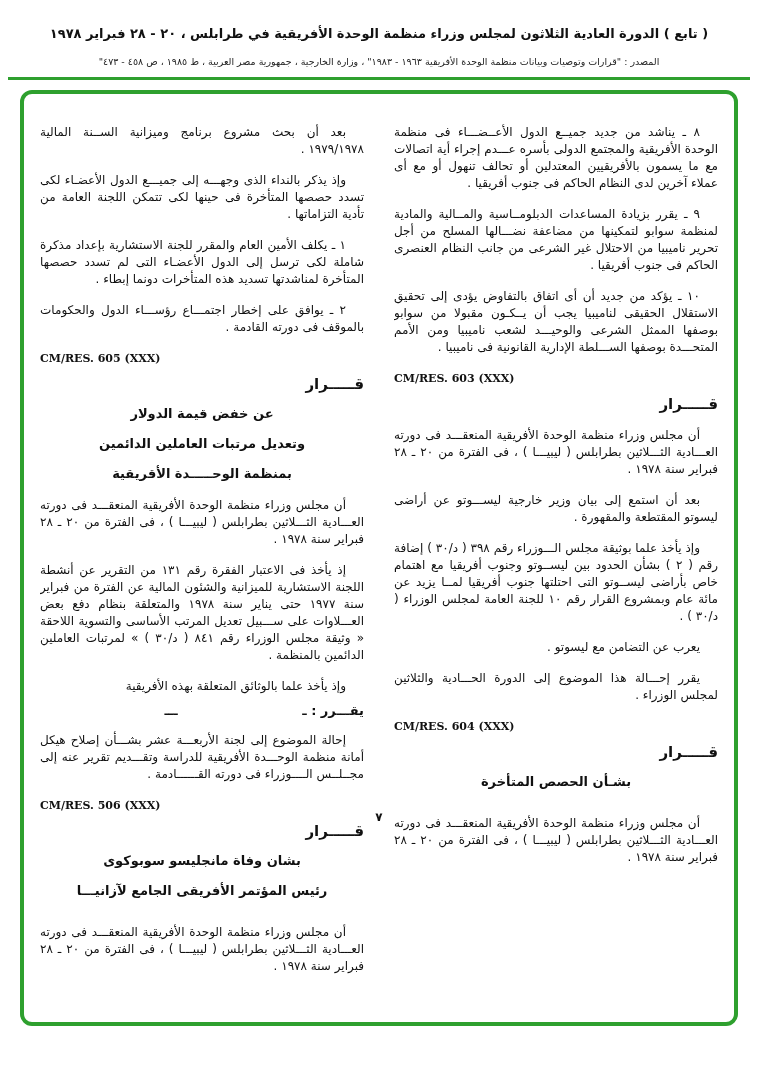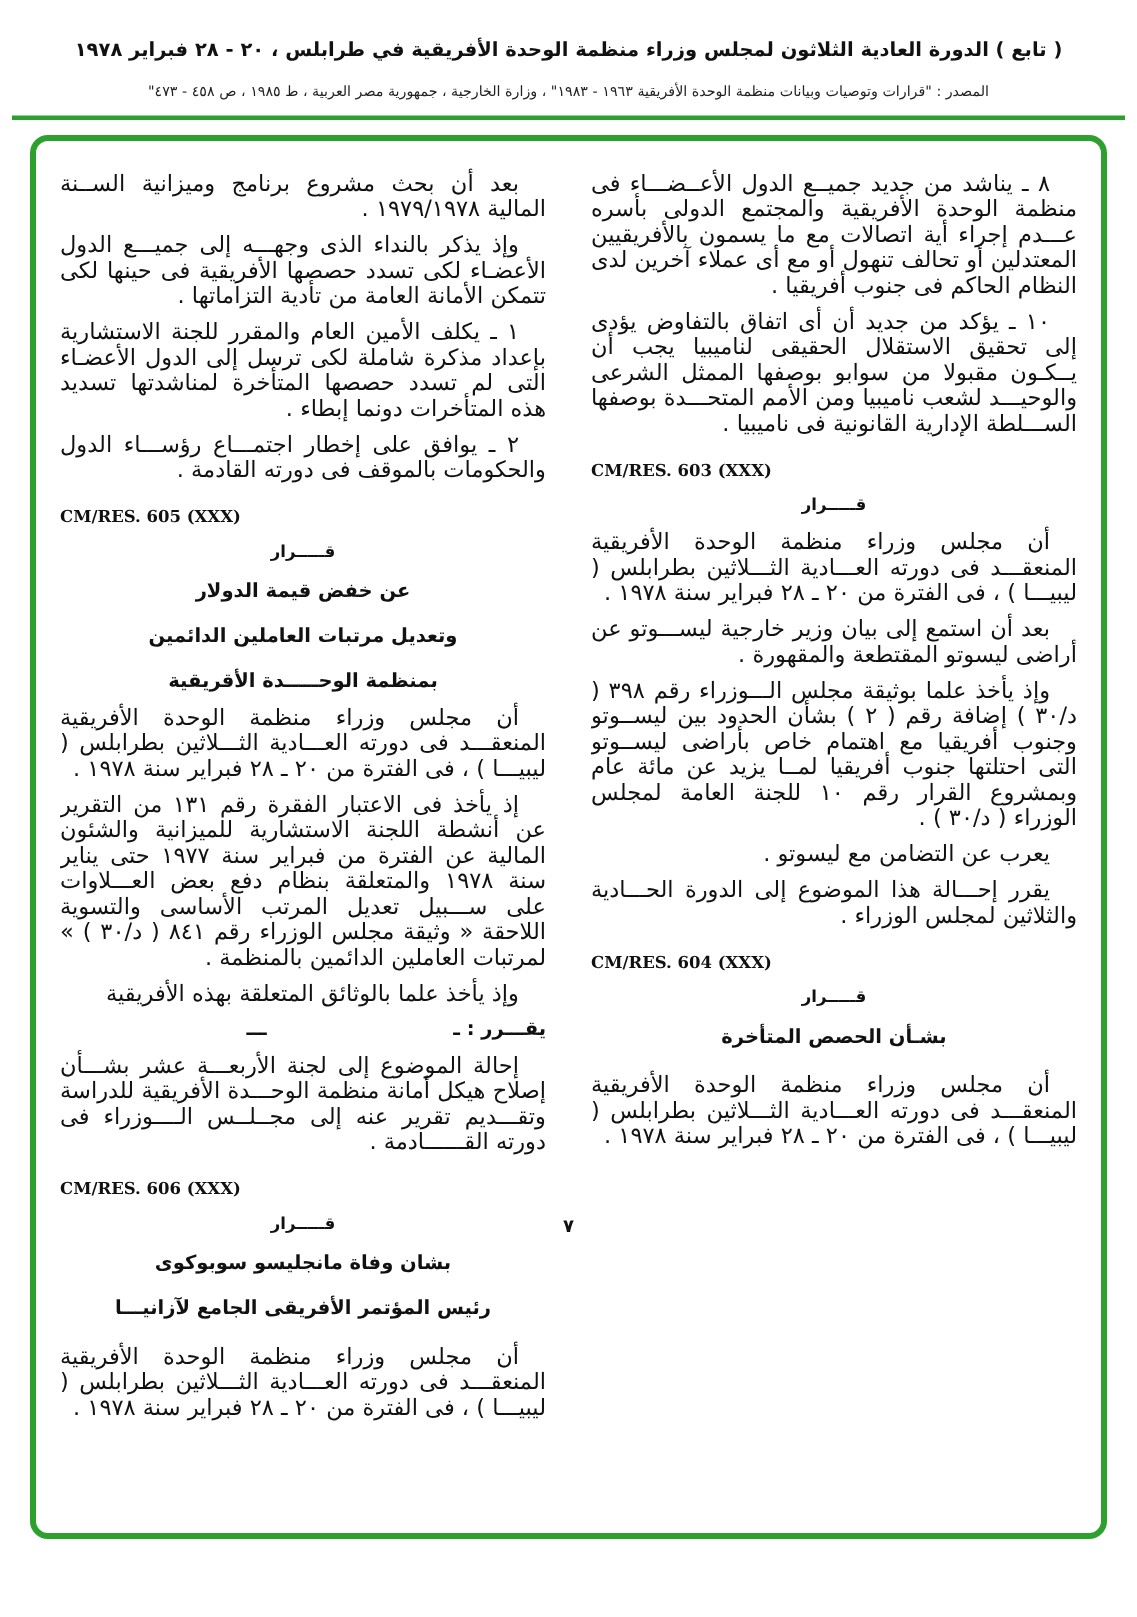--- a/index.html
+++ b/index.html
@@ -24,34 +24,34 @@
     border: 4px solid #2ea02e;
     border-radius: 12px;
     height: 936px;
     padding: 16px 16px;
     overflow: hidden;
   }
   .columns { display: flex; direction: rtl; gap: 30px; height: 100%; }
   .col { flex: 1; direction: rtl; overflow: hidden; }
 
   .para {
-    font-size: 15px; line-height: 17px;
+    font-size: 12px; line-height: 17px;
     text-align: justify; direction: rtl;
     text-indent: 18px;
-    margin: 4px 0 7px 0;
+    margin: 14px 0 7px 0;
   }
   .rescode {
     direction: ltr; text-align: left;
     font-family: "DejaVu Serif", serif;
     font-weight: bold; font-size: 11px;
     margin: 16px 0 10px 0;
   }
   .res-title {
-    text-align: center; font-weight: bold;
-    font-size: 11px; margin: 8px 0 10px 0;
+    font-weight: bold;
+    font-size: 15px; margin: 8px 0 10px 0;
   }
   .res-subject {
     text-align: center; font-weight: bold;
     font-size: 13px; line-height: 19px; margin: 11px 0 6px 0;
   }
   .res-subject.tight { margin-bottom: 2px; }
   .decides { display: flex; direction: rtl; font-weight: bold; font-size: 13px; margin: 8px 0; }
   .decides .dash { flex: 1; text-align: center; font-weight: bold; }
   .spacer-sm { height: 4px; }
 
@@ -70,58 +70,59 @@
     <div class="doc-source">المصدر : "قرارات وتوصيات وبيانات منظمة الوحدة الأفريقية ١٩٦٣ - ١٩٨٣" ، وزارة الخارجية ، جمهورية مصر العربية ، ط ١٩٨٥ ، ص ٤٥٨ - ٤٧٣"</div>
   </div>
 
   <hr class="top-rule">
 
   <div class="content-box">
     <div class="columns">
 
       <div class="col">
         <p class="para">٨ ـ يناشد من جديد جميــع الدول الأعــضـــاء فى منظمة الوحدة الأفريقية والمجتمع الدولى بأسره عـــدم إجراء أية اتصالات مع ما يسمون بالأفريقيين المعتدلين أو تحالف تنهول أو مع أى عملاء آخرين لدى النظام الحاكم فى جنوب أفريقيا .</p>
+        <p class="para">٩ ـ يقرر بزيادة المساعدات الدبلومــاسية والمــالية والمادية لمنظمة سوابو لتمكينها من مضاعفة نضـــالها المسلح من أجل تحرير ناميبيا من الاحتلال غير الشرعى من جانب النظام العنصرى الحاكم فى جنوب أفريقيا .</p>
         <p class="para">١٠ ـ يؤكد من جديد أن أى اتفاق بالتفاوض يؤدى إلى تحقيق الاستقلال الحقيقى لناميبيا يجب أن يــكـون مقبولا من سوابو بوصفها الممثل الشرعى والوحيـــد لشعب ناميبيا ومن الأمم المتحـــدة بوصفها الســـلطة الإدارية القانونية فى ناميبيا .</p>
 
         <div class="rescode">CM/RES. 603 (XXX)</div>
         <div class="res-title">قـــــرار</div>
         <p class="para">أن مجلس وزراء منظمة الوحدة الأفريقية المنعقـــد فى دورته العـــادية الثـــلاثين بطرابلس ( ليبيـــا ) ، فى الفترة من ٢٠ ـ ٢٨ فبراير سنة ١٩٧٨ .</p>
         <p class="para">بعد أن استمع إلى بيان وزير خارجية ليســـوتو عن أراضى ليسوتو المقتطعة والمقهورة .</p>
         <p class="para">وإذ يأخذ علما بوثيقة مجلس الـــوزراء رقم ٣٩٨ ( د/٣٠ ) إضافة رقم ( ٢ ) بشأن الحدود بين ليســوتو وجنوب أفريقيا مع اهتمام خاص بأراضى ليســوتو التى احتلتها جنوب أفريقيا لمــا يزيد عن مائة عام وبمشروع القرار رقم ١٠ للجنة العامة لمجلس الوزراء ( د/٣٠ ) .</p>
         <p class="para">يعرب عن التضامن مع ليسوتو .</p>
         <p class="para">يقرر إحـــالة هذا الموضوع إلى الدورة الحـــادية والثلاثين لمجلس الوزراء .</p>
 
         <div class="rescode">CM/RES. 604 (XXX)</div>
         <div class="res-title">قـــــرار</div>
         <div class="res-subject">بشـأن الحصص المتأخرة</div>
         <div class="spacer-sm"></div>
         <p class="para">أن مجلس وزراء منظمة الوحدة الأفريقية المنعقـــد فى دورته العـــادية الثـــلاثين بطرابلس ( ليبيـــا ) ، فى الفترة من ٢٠ ـ ٢٨ فبراير سنة ١٩٧٨ .</p>
       </div>
 
       <div class="col">
         <p class="para">بعد أن بحث مشروع برنامج وميزانية الســنة المالية ١٩٧٩/١٩٧٨ .</p>
-        <p class="para">وإذ يذكر بالنداء الذى وجهـــه إلى جميـــع الدول الأعضـاء لكى تسدد حصصها الأفريقية فى حينها لكى تتمكن الأمانة العامة من تأدية التزاماتها .</p>
+        <p class="para">وإذ يذكر بالنداء الذى وجهـــه إلى جميـــع الدول الأعضـاء لكى تسدد حصصها المتأخرة فى حينها لكى تتمكن اللجنة العامة من تأدية التزاماتها .</p>
         <p class="para">١ ـ يكلف الأمين العام والمقرر للجنة الاستشارية بإعداد مذكرة شاملة لكى ترسل إلى الدول الأعضـاء التى لم تسدد حصصها المتأخرة لمناشدتها تسديد هذه المتأخرات دونما إبطاء .</p>
         <p class="para">٢ ـ يوافق على إخطار اجتمـــاع رؤســـاء الدول والحكومات بالموقف فى دورته القادمة .</p>
 
         <div class="rescode">CM/RES. 605 (XXX)</div>
         <div class="res-title">قـــــرار</div>
         <div class="res-subject tight">عن خفض قيمة الدولار</div>
         <div class="res-subject tight">وتعديل مرتبات العاملين الدائمين</div>
         <div class="res-subject">بمنظمة الوحـــــدة الأقريقية</div>
         <p class="para">أن مجلس وزراء منظمة الوحدة الأفريقية المنعقـــد فى دورته العـــادية الثـــلاثين بطرابلس ( ليبيـــا ) ، فى الفترة من ٢٠ ـ ٢٨ فبراير سنة ١٩٧٨ .</p>
         <p class="para">إذ يأخذ فى الاعتبار الفقرة رقم ١٣١ من التقرير عن أنشطة اللجنة الاستشارية للميزانية والشئون المالية عن الفترة من فبراير سنة ١٩٧٧ حتى يناير سنة ١٩٧٨ والمتعلقة بنظام دفع بعض العـــلاوات على ســـبيل تعديل المرتب الأساسى والتسوية اللاحقة « وثيقة مجلس الوزراء رقم ٨٤١ ( د/٣٠ ) » لمرتبات العاملين الدائمين بالمنظمة .</p>
         <p class="para">وإذ يأخذ علما بالوثائق المتعلقة بهذه الأفريقية</p>
         <div class="decides">
           <span>يقـــرر : ـ</span>
           <span class="dash">ـــ</span>
         </div>
         <p class="para">إحالة الموضوع إلى لجنة الأربعـــة عشر بشـــأن إصلاح هيكل أمانة منظمة الوحـــدة الأفريقية للدراسة وتقـــديم تقرير عنه إلى مجــلــس الــــوزراء فى دورته القــــــادمة .</p>
 
-        <div class="rescode">CM/RES. 606 (XXX)</div>
+        <div class="rescode">CM/RES. 506 (XXX)</div>
         <div class="res-title">قـــــرار</div>
         <div class="res-subject tight">بشان وفاة مانجليسو سوبوكوى</div>
         <div class="res-subject">رئيس المؤتمر الأفريقى الجامع لآزانيـــا</div>
         <div class="spacer-sm"></div>
         <p class="para">أن مجلس وزراء منظمة الوحدة الأفريقية المنعقـــد فى دورته العـــادية الثـــلاثين بطرابلس ( ليبيـــا ) ، فى الفترة من ٢٠ ـ ٢٨ فبراير سنة ١٩٧٨ .</p>
       </div>
 
     </div>
   </div>
 

